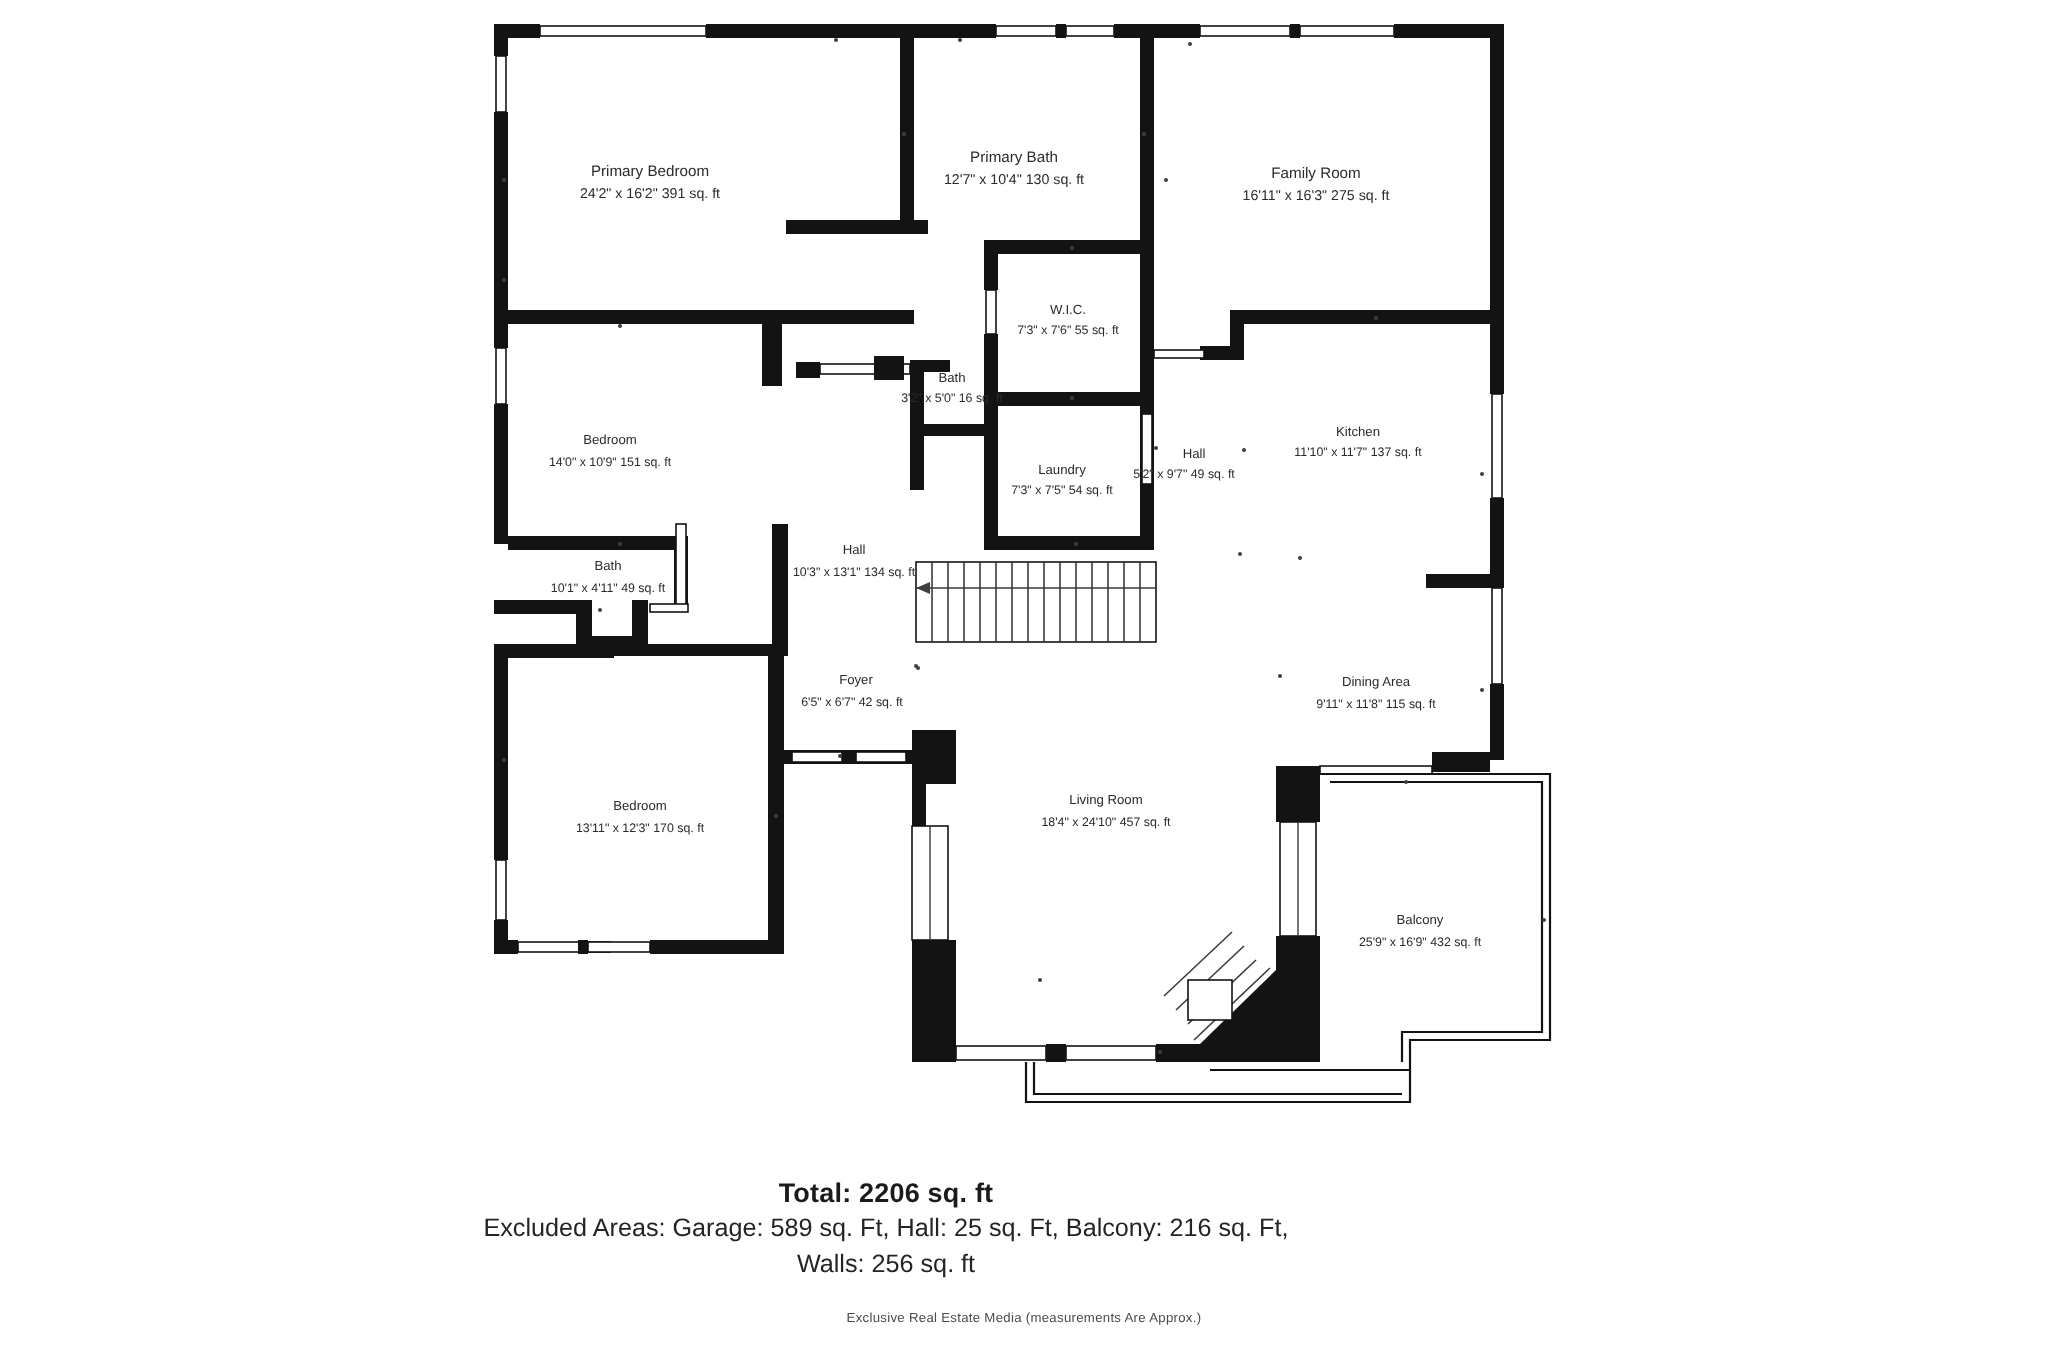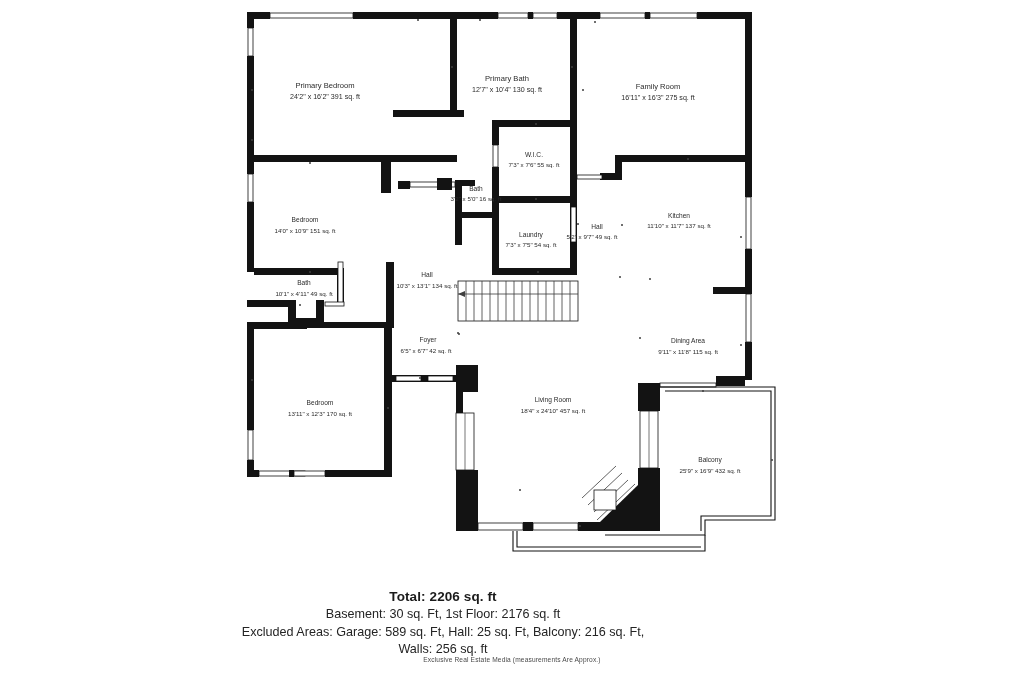--- a/index.html
+++ b/index.html
@@ -356,20 +356,19 @@
 
         <text class="room-label room-name small" x="710" y="462">Balcony</text>
         <text class="room-label room-dims small" x="710" y="473">25'9" x 16'9" 432 sq. ft</text>
       </g>
 
     </svg>
   </div>
 
   <div id="summary">
     <div class="total-line">Total: 2206 sq. ft</div>
-    <div class="detail-line">Basement: 30 sq. Ft, 1st Floor: 2176 sq. ft</div>
     <div class="detail-line">Excluded Areas: Garage: 589 sq. Ft, Hall: 25 sq. Ft, Balcony: 216 sq. Ft,</div>
     <div class="detail-line">Walls: 256 sq. ft</div>
   </div>
 
   <div id="credit">Exclusive Real Estate Media (measurements Are Approx.)</div>
 
 </div>
 
 </body></html>

